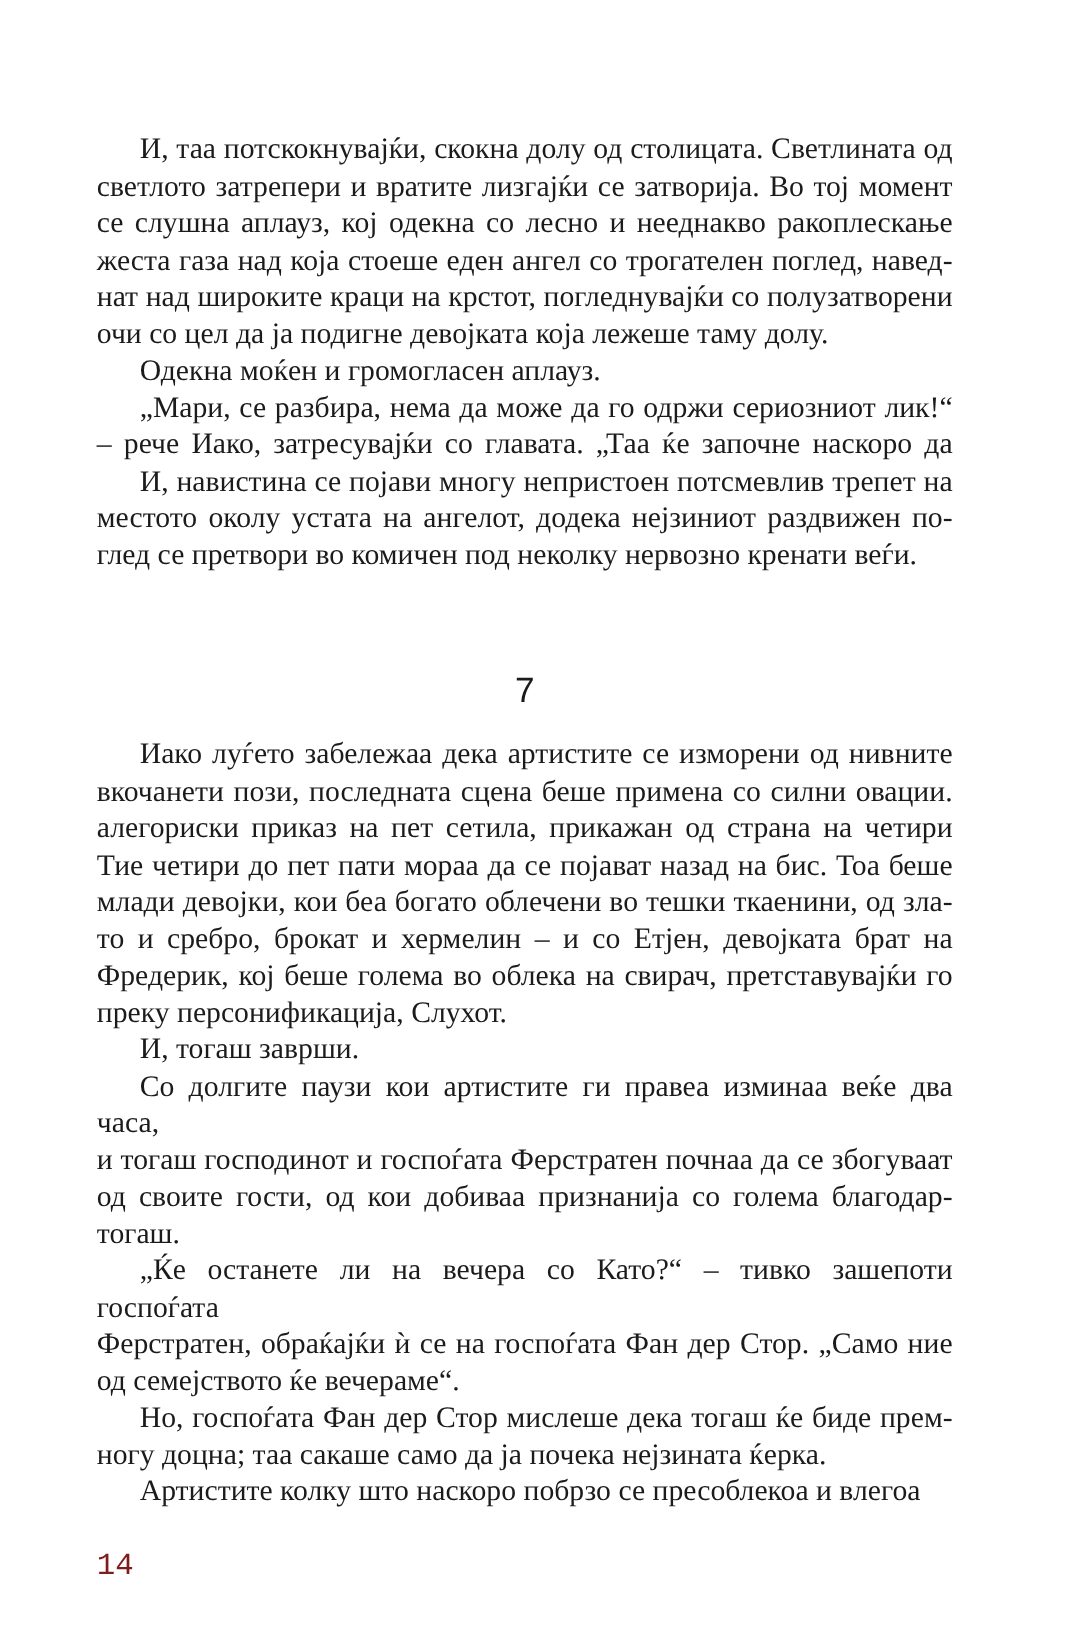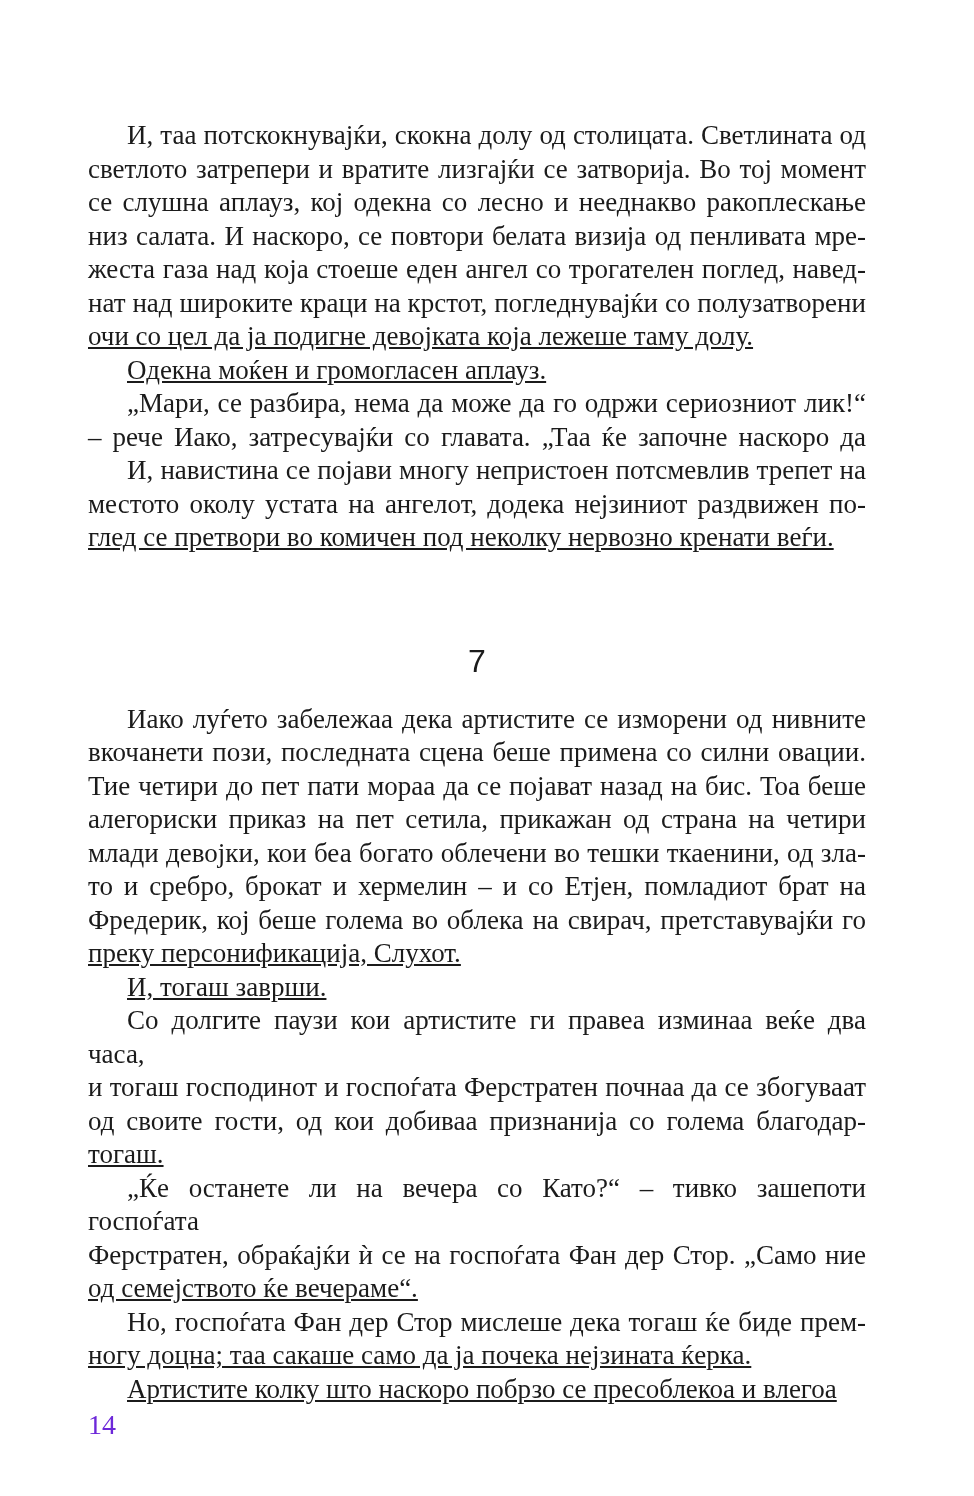--- a/index.html
+++ b/index.html
@@ -30,78 +30,76 @@
   .paragraph {
     margin: 0;
     padding: 0;
   }
   .line {
     text-align: justify;
     text-align-last: justify;
   }
   .line.last {
     text-align-last: left;
-    text-decoration: underline;
   }
   .line.first {
     text-indent: 39px;
   }
   .chapter-heading {
     font-family: "Liberation Sans", "DejaVu Sans", sans-serif;
     font-size: 32px;
     line-height: 36px;
     text-align: center;
     margin-top: 88px;
     margin-bottom: 24px;
     color: #1b1b1b;
   }
   .page-number {
     position: absolute;
     left: 88px;
     top: 1410px;
-    font-family: Liberation Serif, serif;
+    font-family: Liberation Mono, monospace;
     font-size: 28px;
     line-height: 30px;
-    color: #6d28d9;
+    color: #7f1d1d;
   }
 </style>
 </head>
 <body>
 
 <main class="page">
   <section class="text-block" id="text-block">
       <div class="paragraph">
         <div class="line first">И, таа потскокнувајќи, скокна долу од столицата. Светлината од</div>
         <div class="line">светлото затрепери и вратите лизгајќи се затворија. Во тој момент</div>
         <div class="line">се слушна аплауз, кој одекна со лесно и нееднакво ракоплескање</div>
-        <div class="line">низ салата. И наскоро, се повтори белата визија од пенливата мре-</div>
         <div class="line">жеста газа над која стоеше еден ангел со трогателен поглед, навед-</div>
         <div class="line">нат над широките краци на крстот, погледнувајќи со полузатворени</div>
         <div class="line last">очи со цел да ја подигне девојката која лежеше таму долу.</div>
       </div>
       <div class="paragraph">
         <div class="line first last">Одекна моќен и громогласен аплауз.</div>
       </div>
       <div class="paragraph">
         <div class="line first">„Мари, се разбира, нема да може да го одржи сериозниот лик!“</div>
         <div class="line">– рече Иако, затресувајќи со главата. „Таа ќе започне наскоро да</div>
       </div>
       <div class="paragraph">
         <div class="line first">И, навистина се појави многу непристоен потсмевлив трепет на</div>
         <div class="line">местото околу устата на ангелот, додека нејзиниот раздвижен по-</div>
         <div class="line last">глед се претвори во комичен под неколку нервозно кренати веѓи.</div>
       </div>
       <div class="chapter-heading">7</div>
       <div class="paragraph">
         <div class="line first">Иако луѓето забележаа дека артистите се изморени од нивните</div>
         <div class="line">вкочанети пози, последната сцена беше примена со силни овации.</div>
+        <div class="line">алегориски приказ на пет сетила, прикажан од страна на четири</div>
         <div class="line">Тие четири до пет пати мораа да се појават назад на бис. Тоа беше</div>
-        <div class="line">алегориски приказ на пет сетила, прикажан од страна на четири</div>
         <div class="line">млади девојки, кои беа богато облечени во тешки ткаенини, од зла-</div>
-        <div class="line">то и сребро, брокат и хермелин – и со Етјен, помладиот брат на</div>
+        <div class="line">то и сребро, брокат и хермелин – и со Етјен, девојката брат на</div>
         <div class="line">Фредерик, кој беше голема во облека на свирач, претставувајќи го</div>
         <div class="line last">преку персонификација, Слухот.</div>
       </div>
       <div class="paragraph">
         <div class="line first last">И, тогаш заврши.</div>
       </div>
       <div class="paragraph">
         <div class="line first">Со долгите паузи кои артистите ги правеа изминаа веќе два часа,</div>
         <div class="line">и тогаш господинот и госпоѓата Ферстратен почнаа да се збогуваат</div>
         <div class="line">од своите гости, од кои добиваа признанија со голема благодар-</div>

